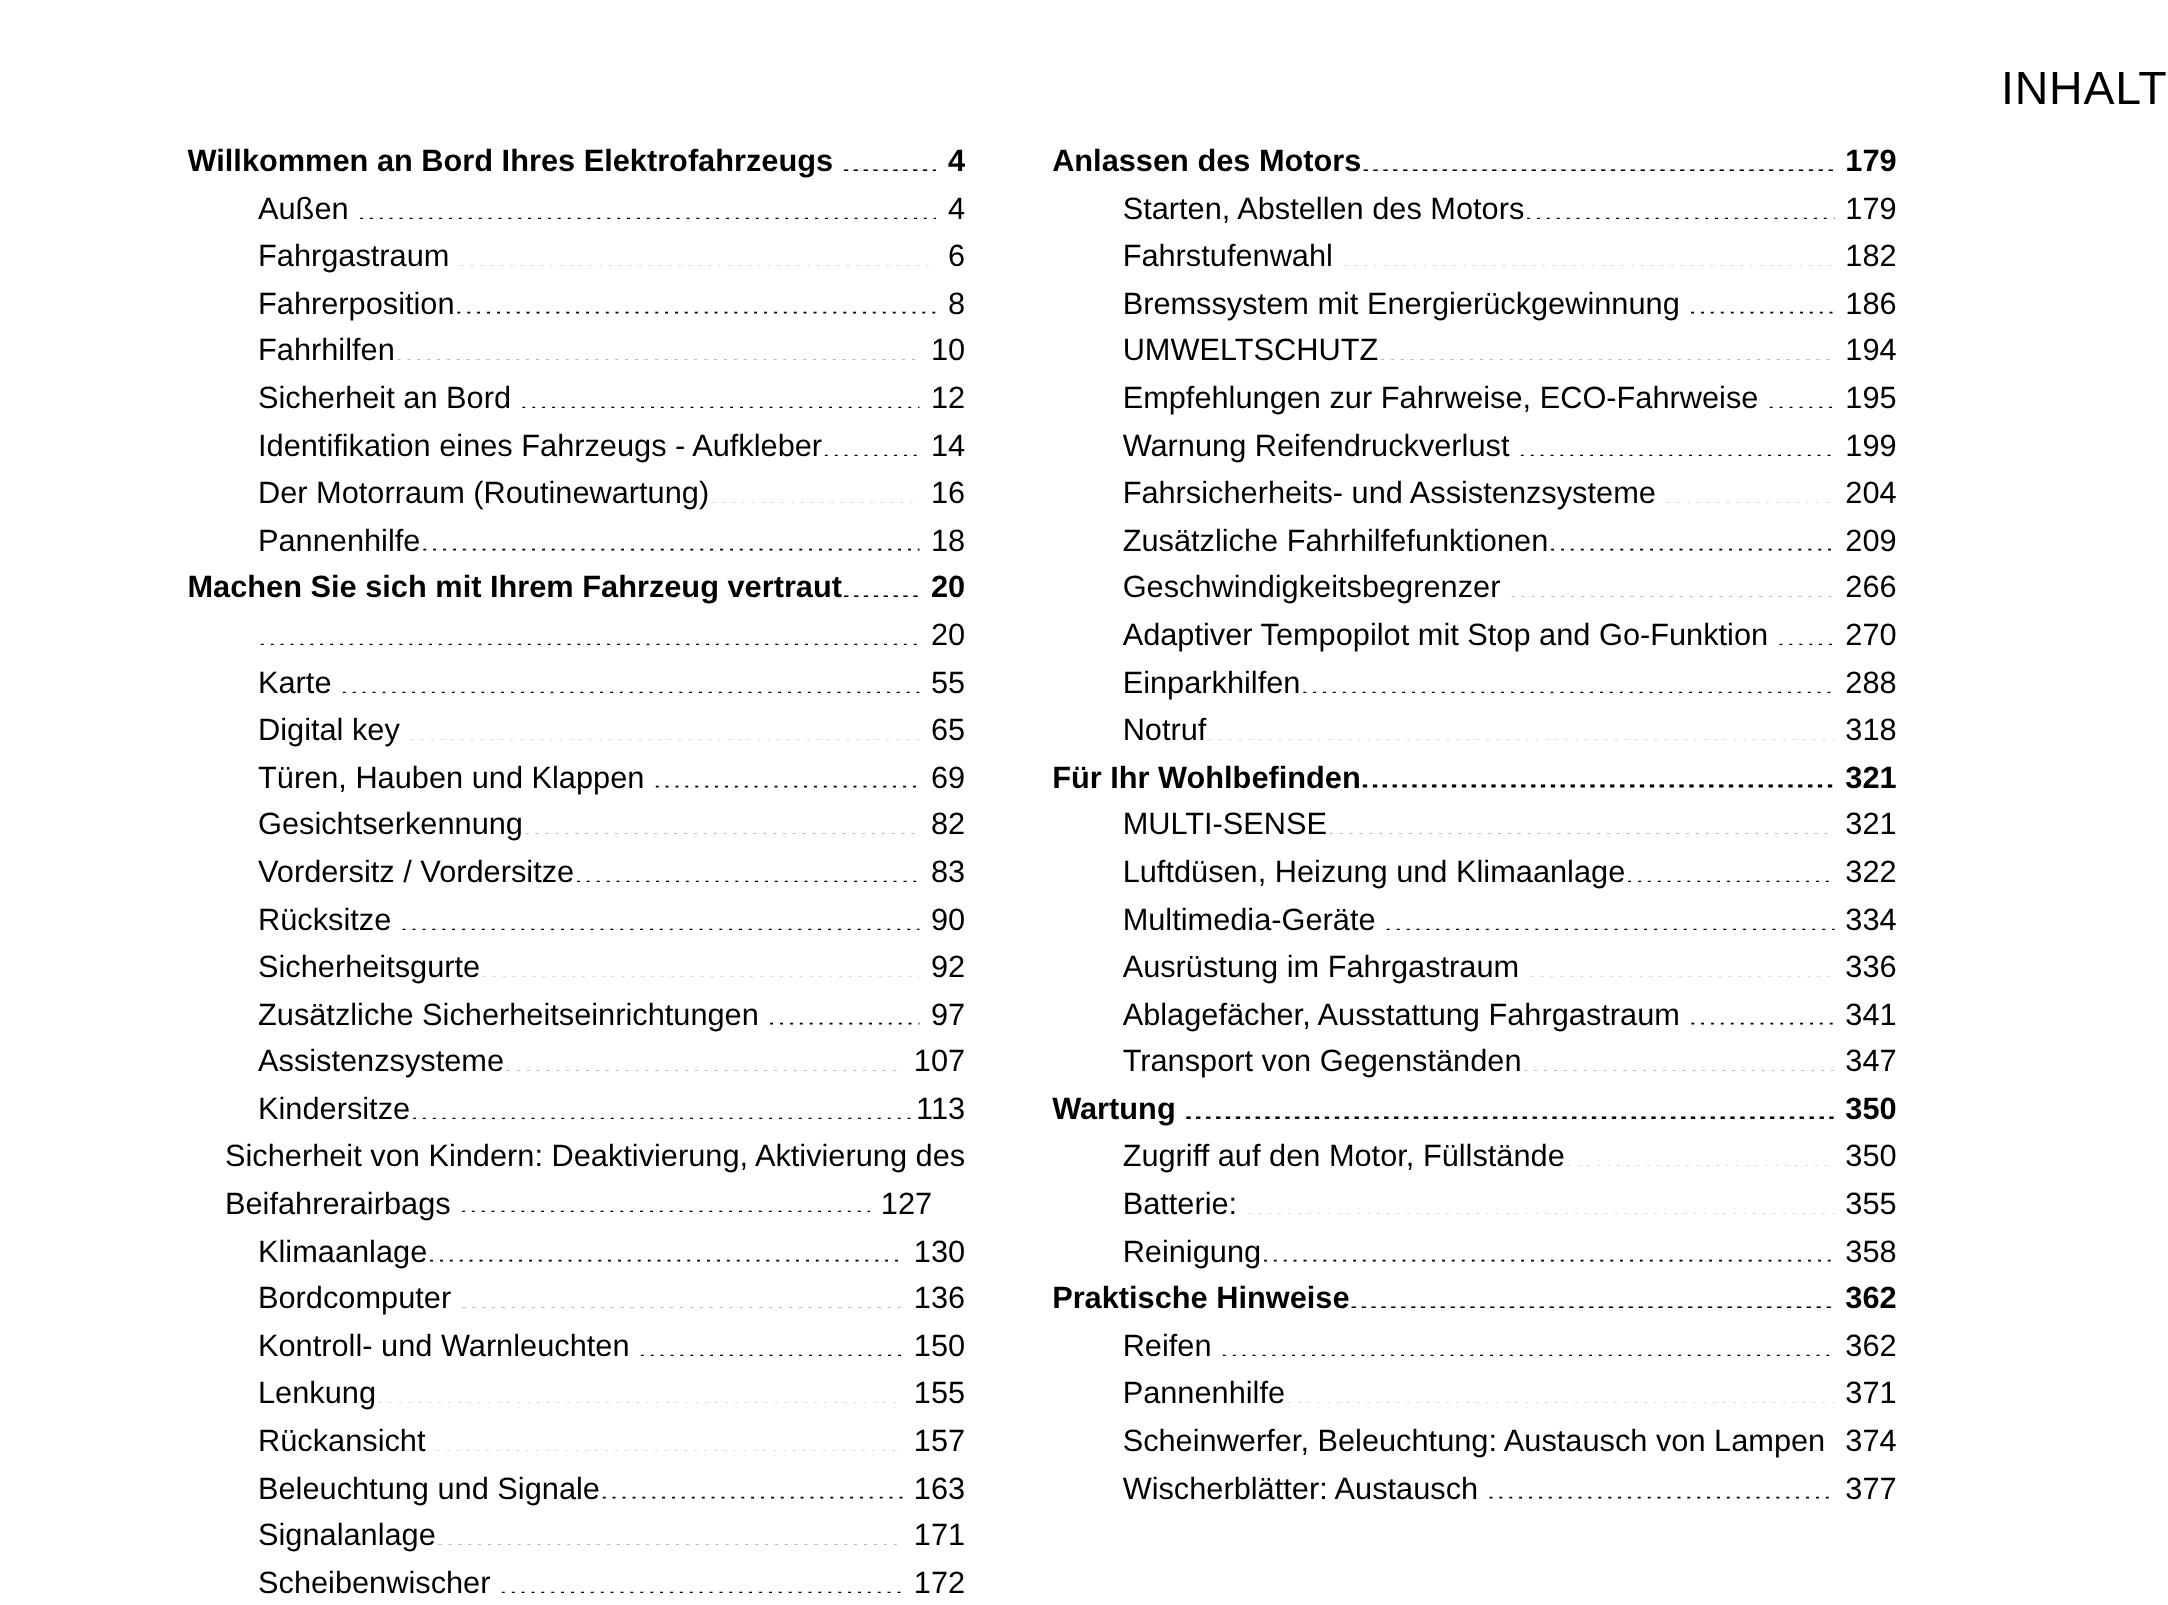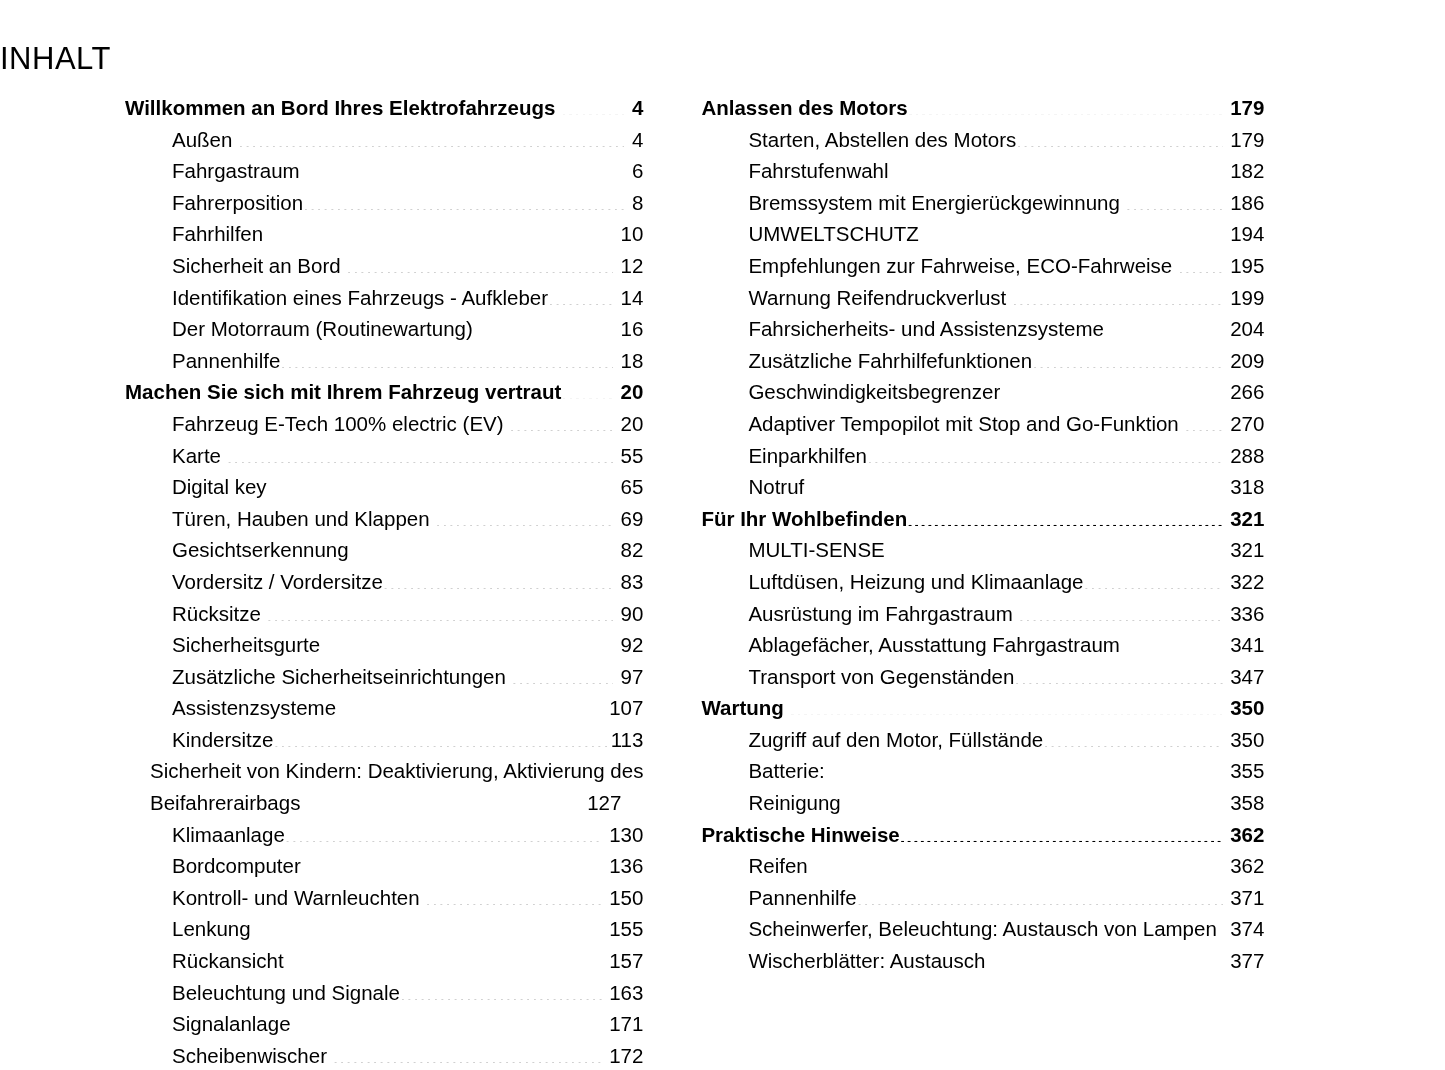--- a/index.html
+++ b/index.html
@@ -17,21 +17,21 @@
     position: relative;
     overflow: hidden;
   }
 
   
   #page-title {
     position: absolute;
     top: 22px;
     left: 0;
     width: 1445px;
-    text-align: left;
+    text-align: right;
     font-size: 31px;
     font-weight: 400;
     letter-spacing: 0.5px;
     line-height: 1;
   }
 
   
   #toc-columns {
     position: absolute;
     top: 92px;
@@ -101,21 +101,21 @@
     margin-left: 25px;
     width: calc(100% - 47px);
     font-size: 20.5px;
     line-height: 31.6px;
   }
   .toc-entry-wrapped .wrap-line-1 {
     white-space: nowrap;
   }
   .toc-entry-wrapped .wrap-line-2 {
     display: flex;
-    align-items: center;
+    align-items: flex-start;
     width: 100%;
     white-space: nowrap;
   }
 
   
   .gap-before .entry-label::after { content: " "; }
 </style>
 </head>
 <body>
 
@@ -167,21 +167,20 @@
         <span class="entry-label">Pannenhilfe</span>
         <span class="entry-leader"></span>
         <span class="entry-page">&nbsp;18</span>
       </div>
       <div class="toc-entry level-1">
         <span class="entry-label">Machen Sie sich mit Ihrem Fahrzeug vertraut</span>
         <span class="entry-leader"></span>
         <span class="entry-page">&nbsp;20</span>
       </div>
       <div class="toc-entry level-2">
-        <span class="entry-label">Fahrzeug E-Tech 100% electric (EV)&nbsp;</span>
         <span class="entry-leader"></span>
         <span class="entry-page">&nbsp;20</span>
       </div>
       <div class="toc-entry level-2">
         <span class="entry-label">Karte&nbsp;</span>
         <span class="entry-leader"></span>
         <span class="entry-page">&nbsp;55</span>
       </div>
       <div class="toc-entry level-2">
         <span class="entry-label">Digital key&nbsp;</span>
@@ -352,20 +351,25 @@
         <span class="entry-label">MULTI-SENSE</span>
         <span class="entry-leader"></span>
         <span class="entry-page">&nbsp;321</span>
       </div>
       <div class="toc-entry level-2">
         <span class="entry-label">Luftdüsen, Heizung und Klimaanlage</span>
         <span class="entry-leader"></span>
         <span class="entry-page">&nbsp;322</span>
       </div>
       <div class="toc-entry level-2">
+        <span class="entry-label">Multimedia-Geräte&nbsp;</span>
+        <span class="entry-leader"></span>
+        <span class="entry-page">&nbsp;334</span>
+      </div>
+      <div class="toc-entry level-2">
         <span class="entry-label">Ausrüstung im Fahrgastraum&nbsp;</span>
         <span class="entry-leader"></span>
         <span class="entry-page">&nbsp;336</span>
       </div>
       <div class="toc-entry level-2">
         <span class="entry-label">Ablagefächer, Ausstattung Fahrgastraum&nbsp;</span>
         <span class="entry-leader"></span>
         <span class="entry-page">&nbsp;341</span>
       </div>
       <div class="toc-entry level-2">

